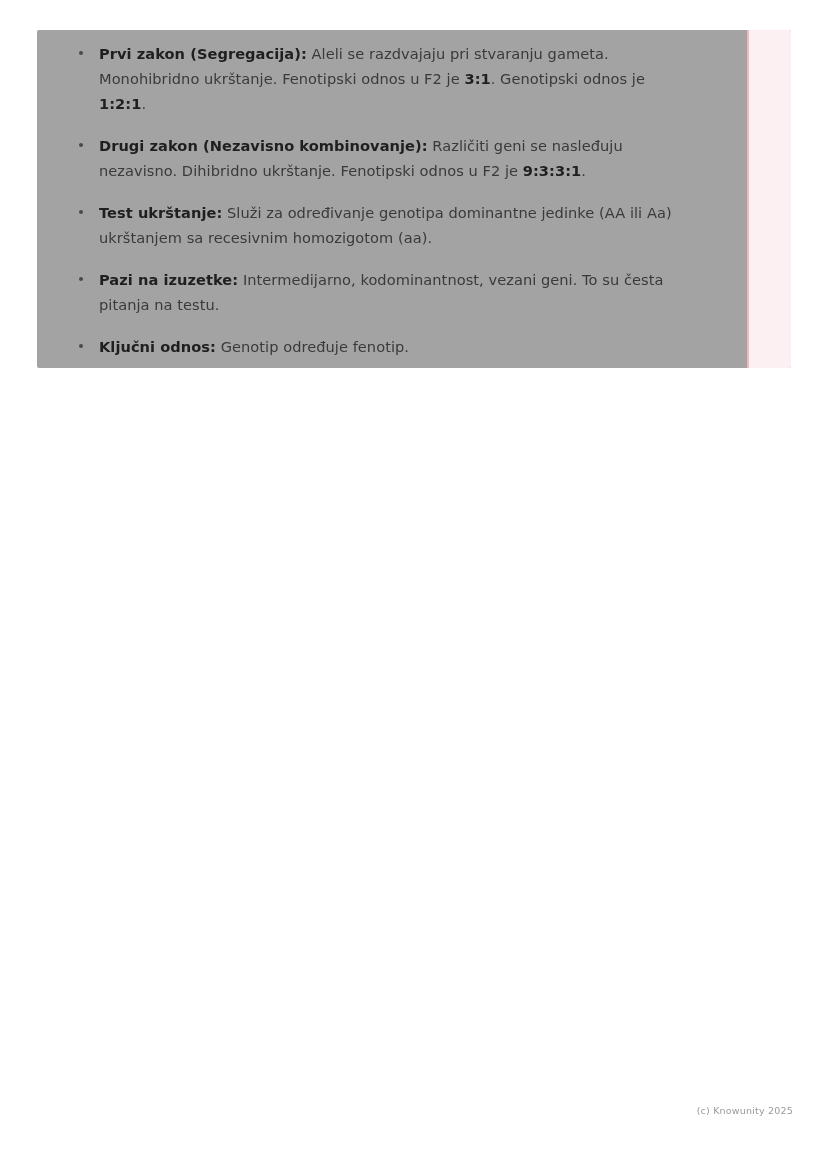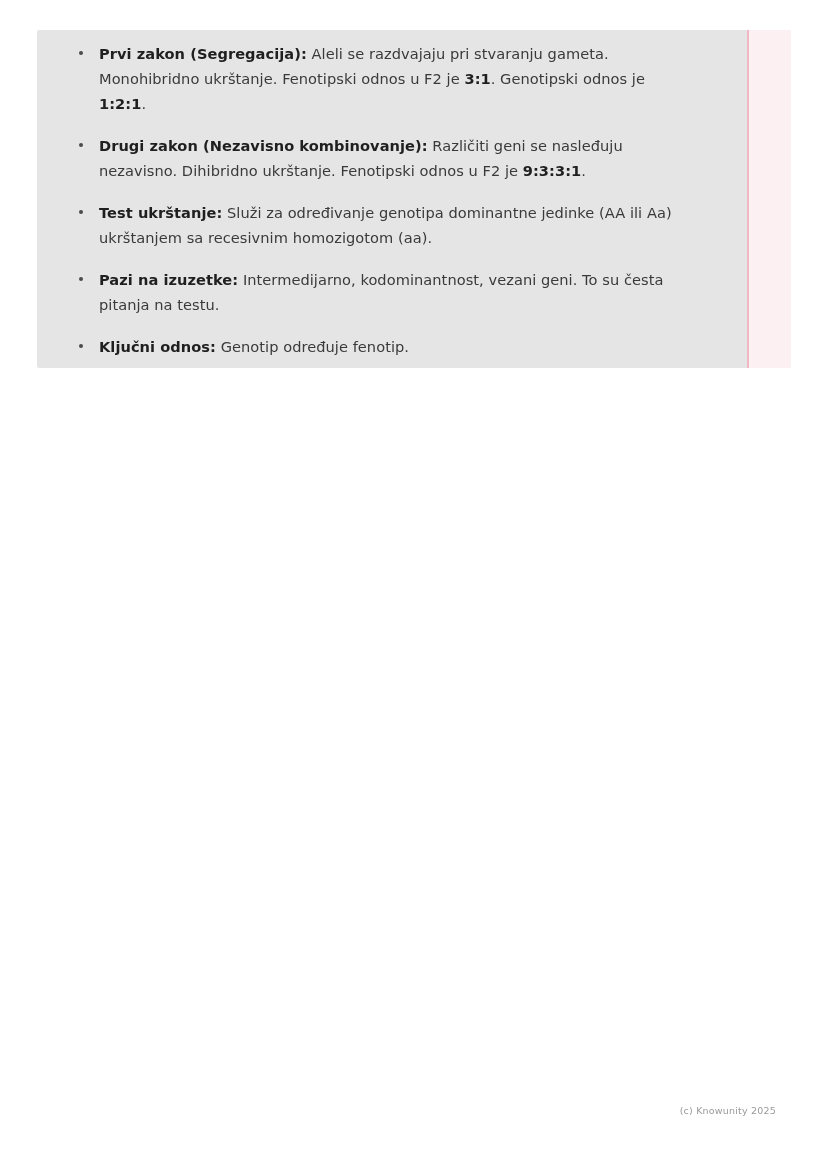--- a/index.html
+++ b/index.html
@@ -25,21 +25,21 @@
     overflow: hidden;
   }
 
   
   .content-card {
     position: absolute;
     left: 37px;
     top: 30px;
     width: 754px;
     height: 338px;
-    background: #e5e5e5;
+    background: #a3a3a3;
     border-radius: 2px;
     overflow: hidden;
   }
 
   
   .accent-stripe {
     position: absolute;
     right: 0;
     top: 0;
     width: 42px;
@@ -96,21 +96,21 @@
     font-weight: bold;
     color: #1f1f1f;
   }
 
   .item-text {
     display: inline;
   }
 
   .footer-credit {
     position: absolute;
-    right: 52px;
+    right: 35px;
     bottom: 55px;
     font-size: 9.5px;
     color: #9a9a9a;
     letter-spacing: 0.2px;
     font-family: "DejaVu Sans", sans-serif;
   }
 </style>
 </head>
 <body>
 

